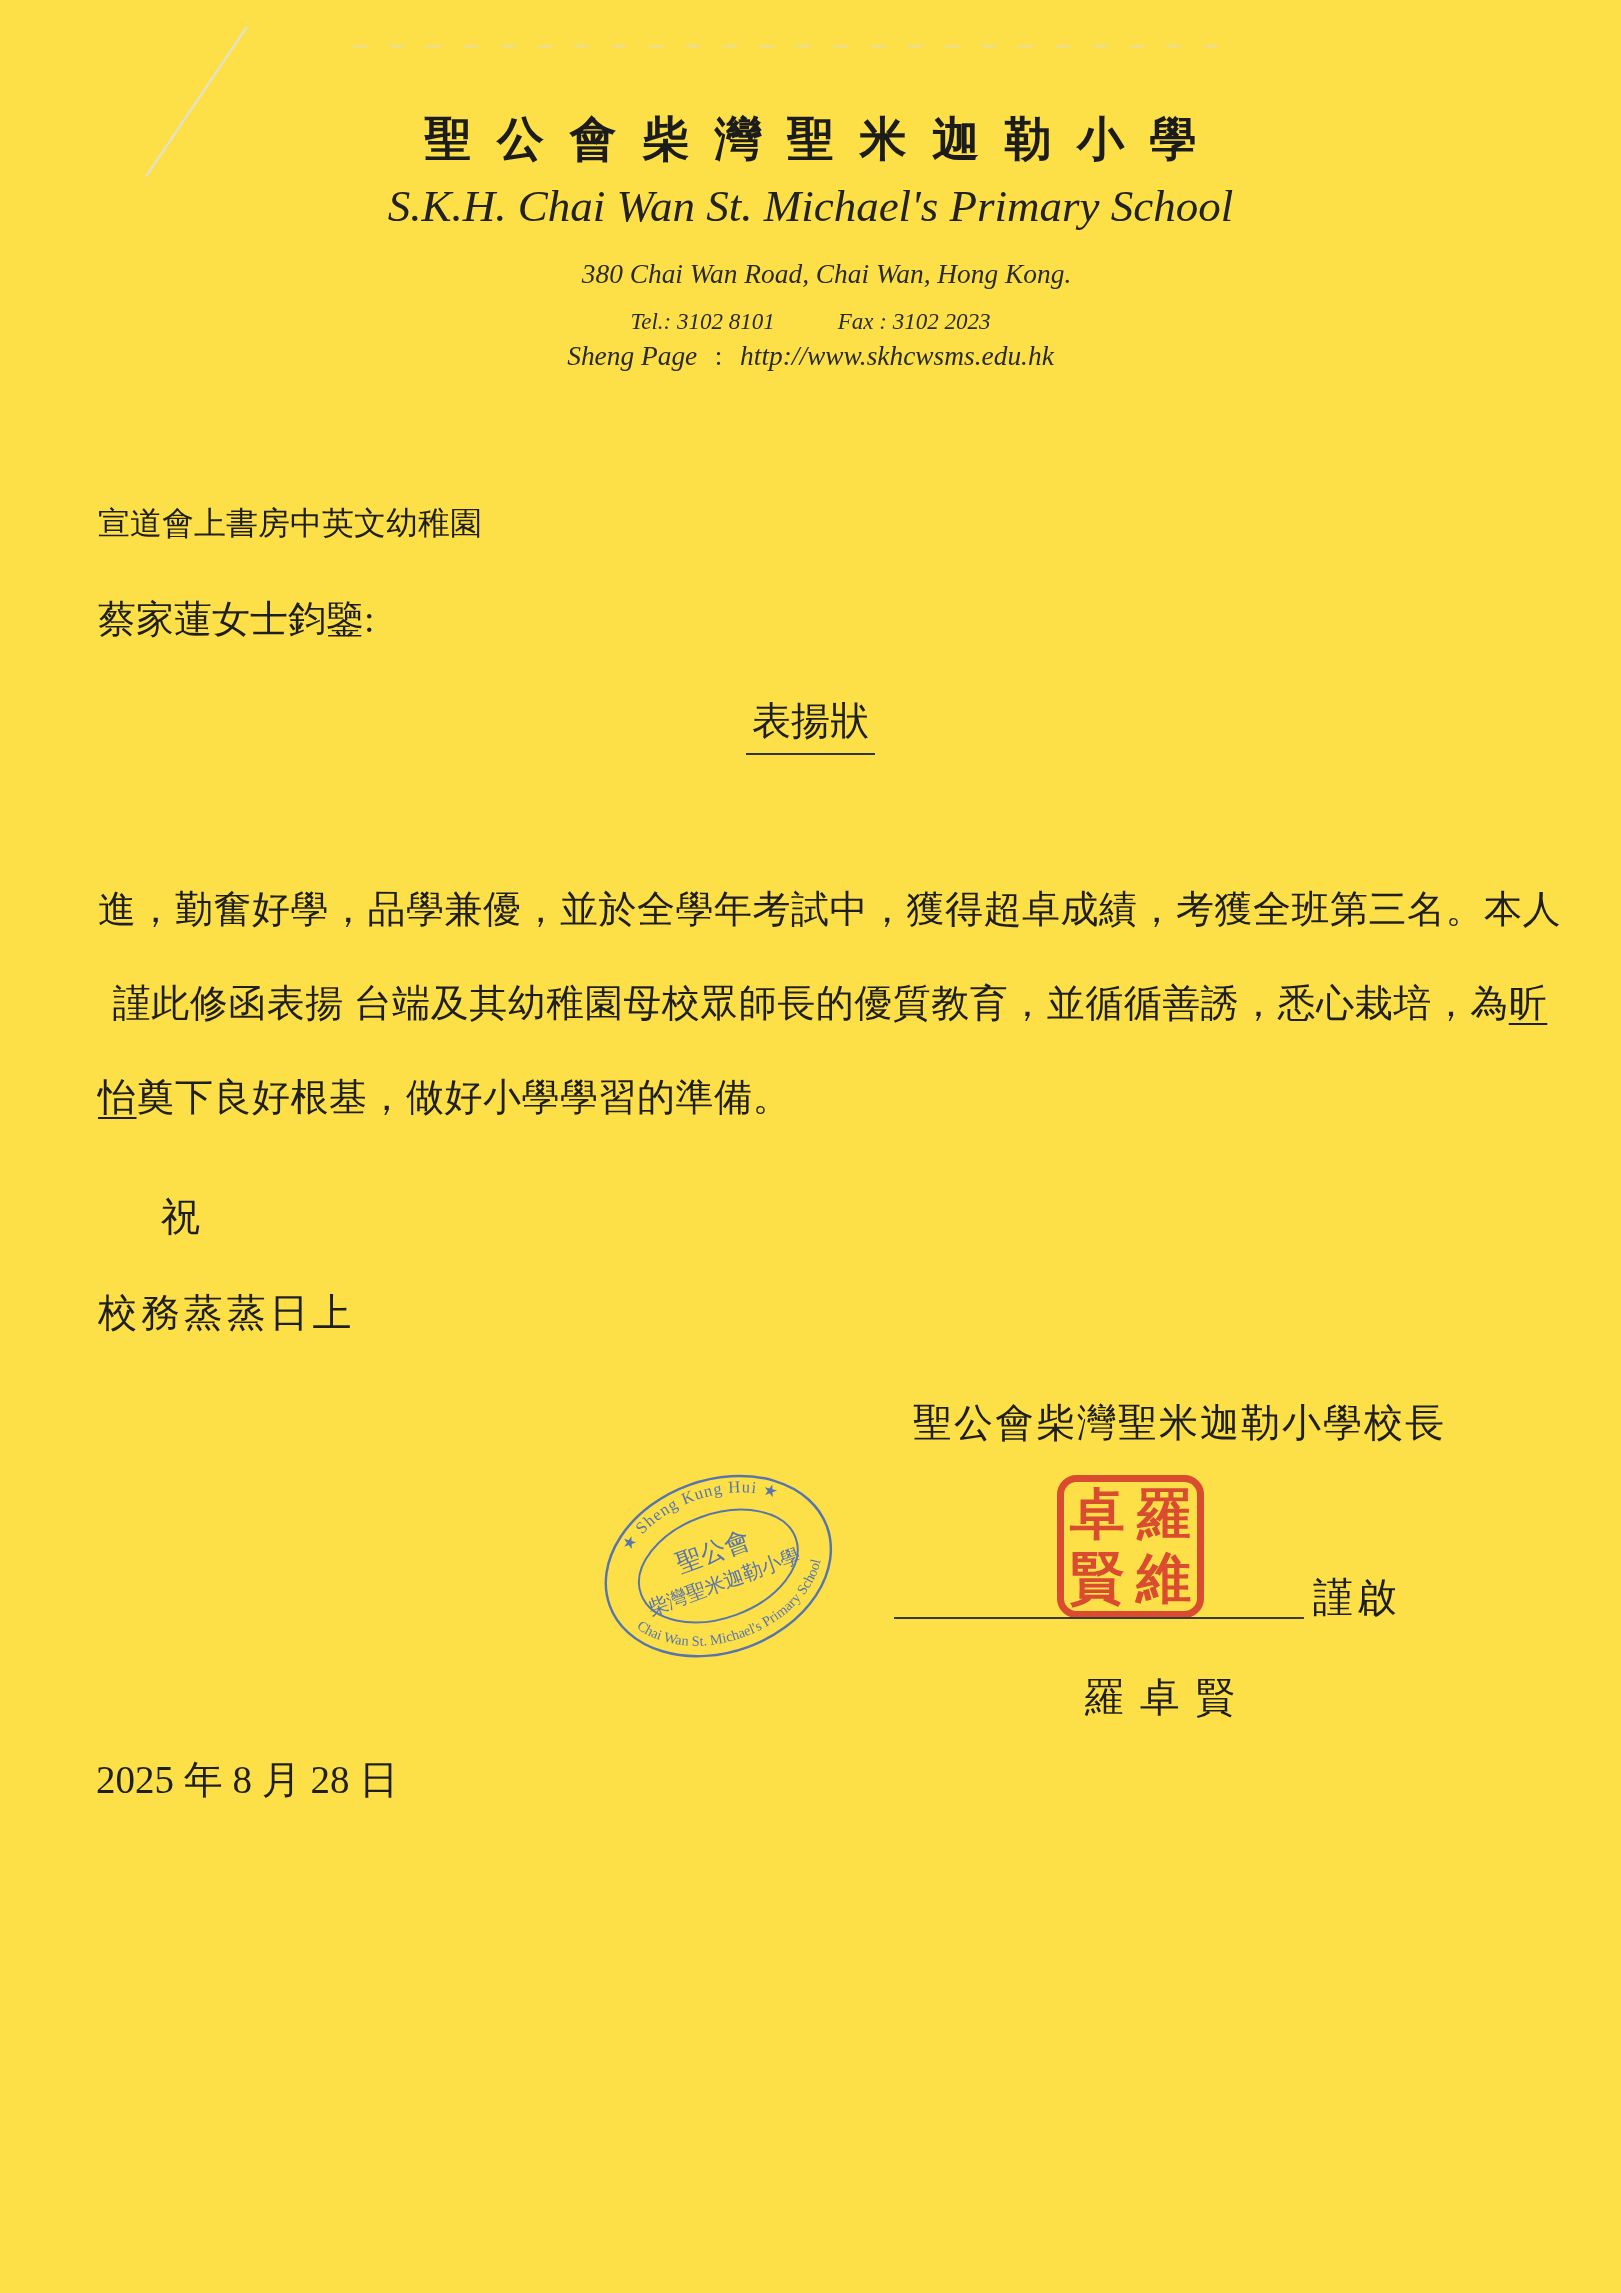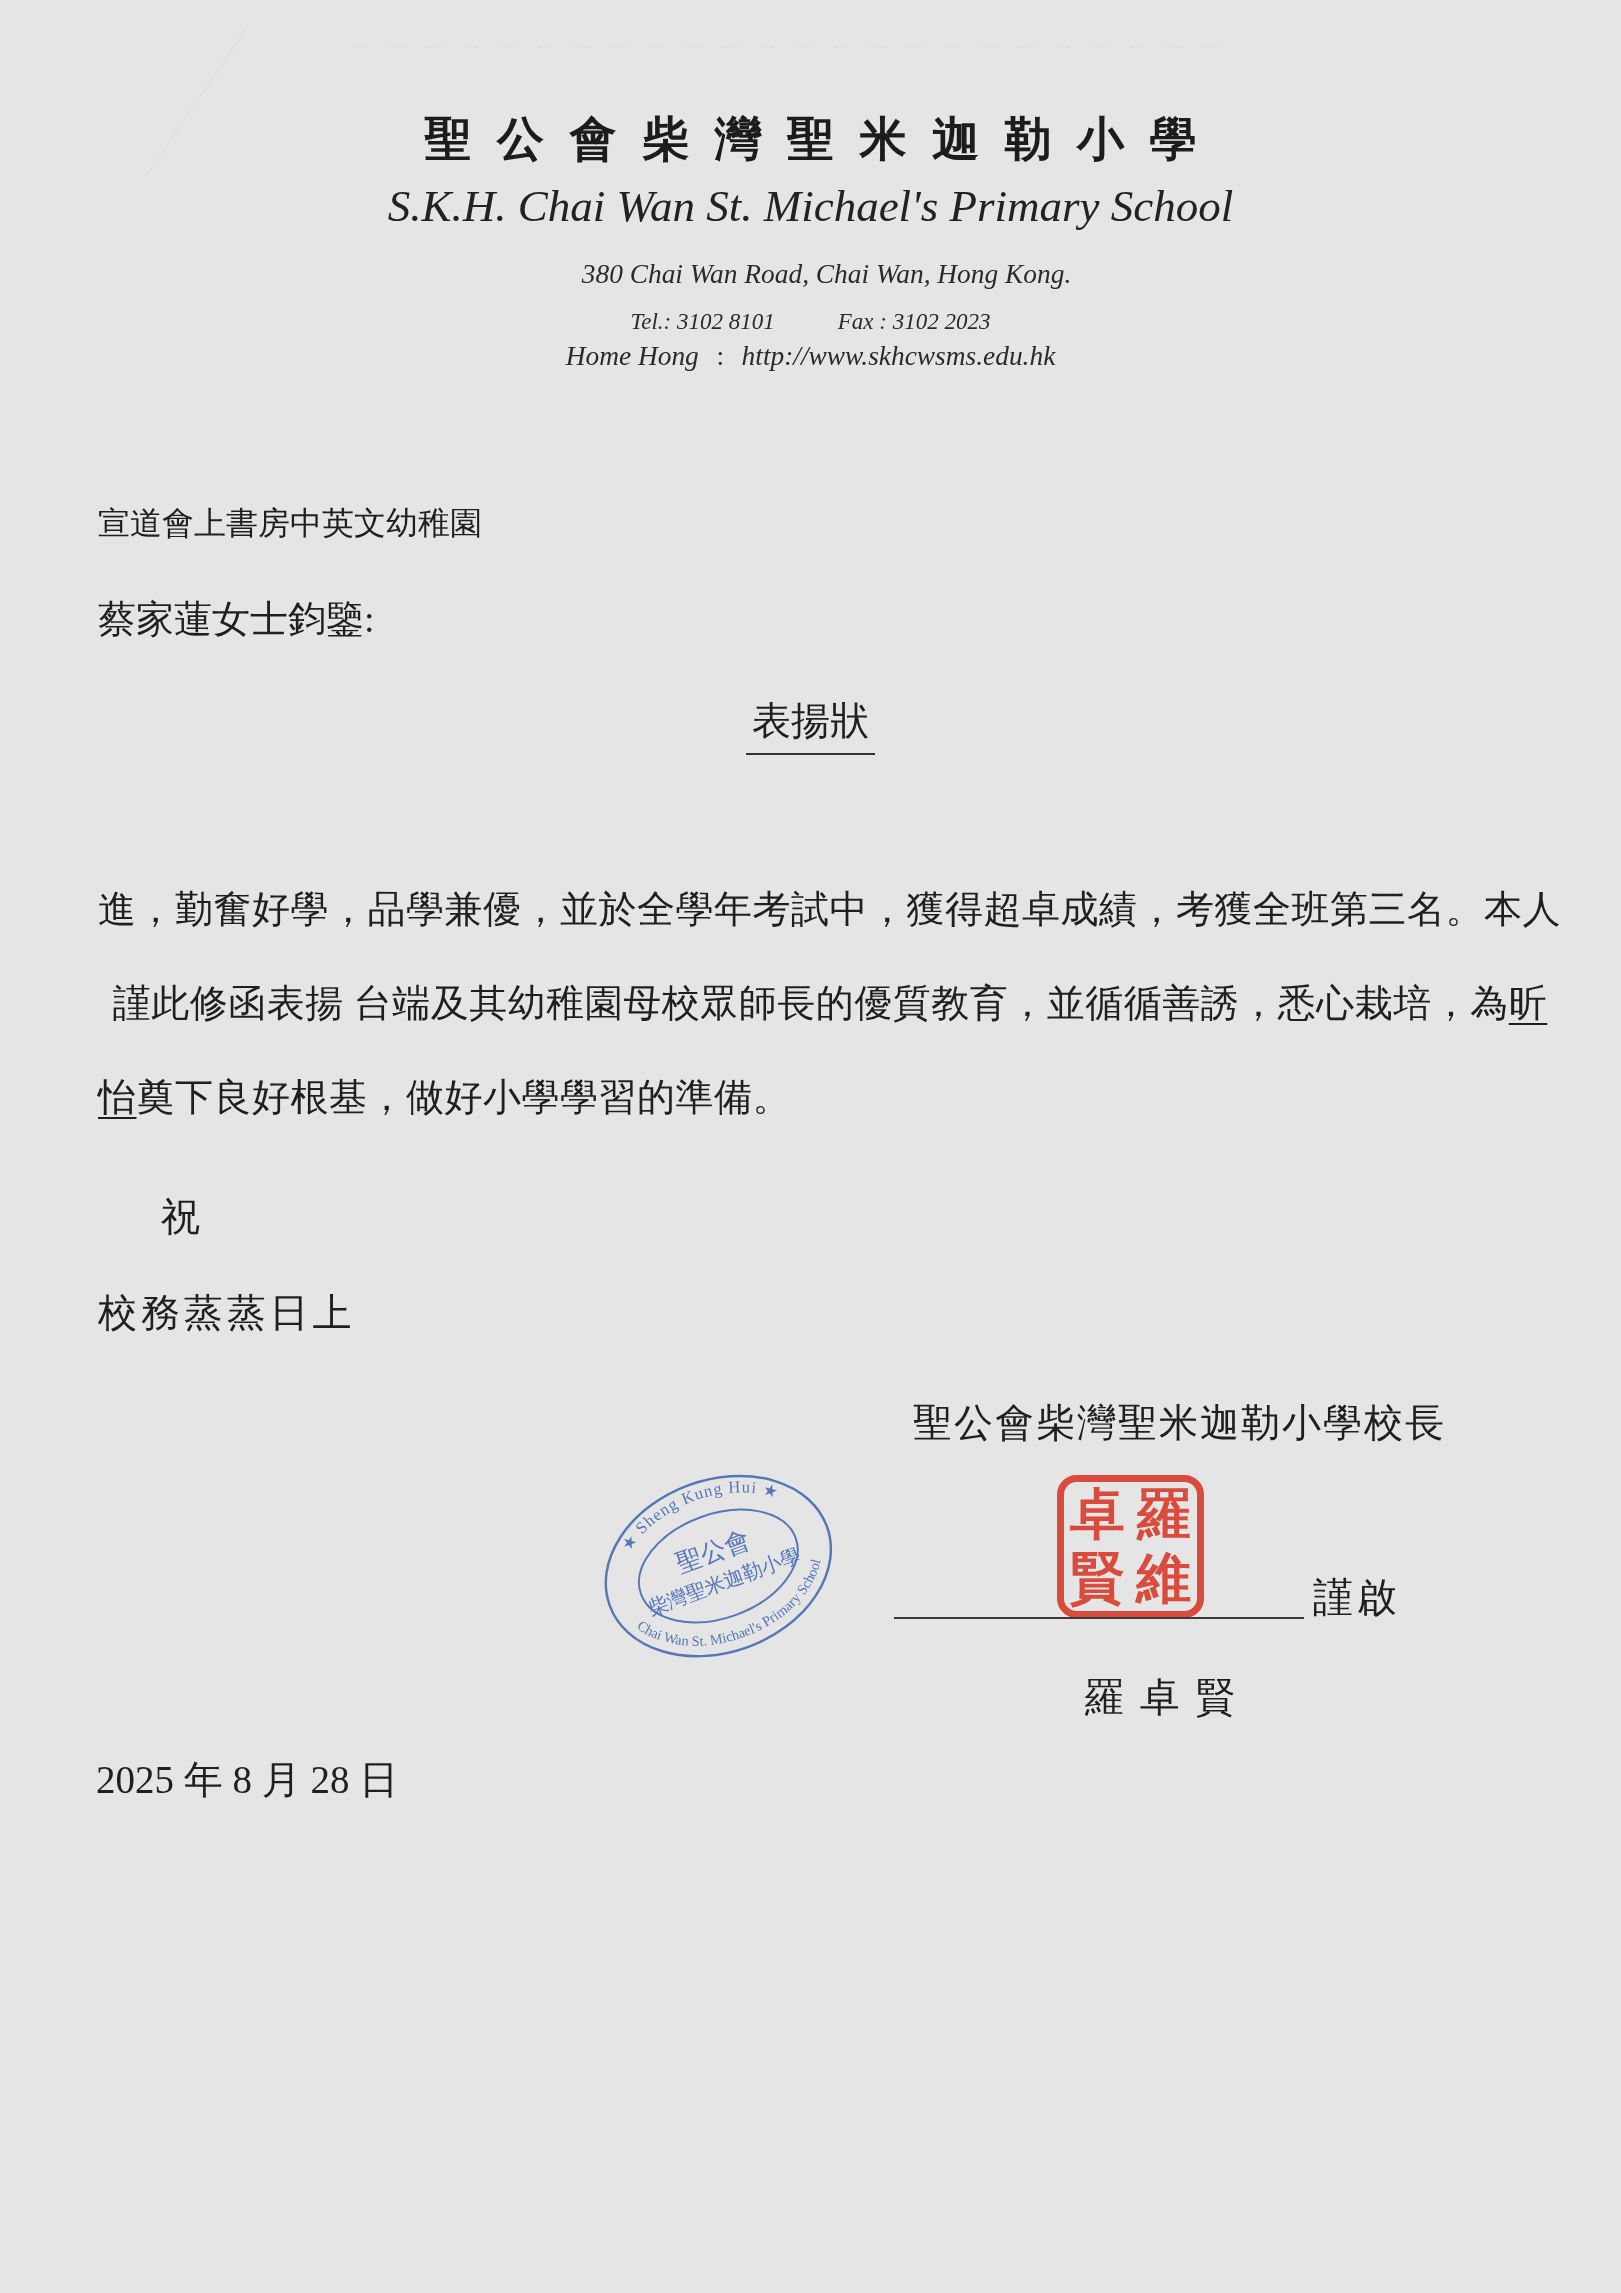--- a/index.html
+++ b/index.html
@@ -1,19 +1,19 @@
 <!DOCTYPE html>
 <html><head>
 <meta charset="utf-8">
 <style>
   html,body { margin:0; padding:0; background:#ffffff; }
   .page {
     position:relative;
     width:1621px; height:2294px;
-    background:#e5e5e5;
+    background:#fde047;
     overflow:hidden;
     font-family:"Liberation Serif","DejaVu Serif",serif;
     color:#222;
   }
   
   .crease {
     position:absolute; left:248px; top:27.4px; width:181px; height:2px;
     background:#e0e0e0; transform:rotate(124deg); transform-origin:left top;
   }
   .streak {
@@ -83,21 +83,21 @@
   <div class="crease"></div>
   <div class="streak"></div>
 
   <div class="hdr zh-title">聖公會柴灣聖米迦勒小學</div>
   <div class="hdr en-title">S.K.H. Chai Wan St. Michael's Primary School</div>
   <div class="hdr addr">380 Chai Wan Road, Chai Wan, Hong Kong.</div>
   <div class="hdr tels">
     <span>Tel.: 3102 8101</span><span class="gap"></span><span>Fax : 3102 2023</span>
   </div>
   <div class="hdr home">
-    <span>Home Hong</span><span class="sep">:</span><span>http://www.skhcwsms.edu.hk</span>
+    <span>Sheng Page</span><span class="sep">:</span><span>http://www.skhcwsms.edu.hk</span>
   </div>
 
   <div class="line recipient-org">宣道會上書房中英文幼稚園</div>
   <div class="line salutation">蔡家蓮女士鈞鑒:</div>
 
   <div class="letter-title-wrap">
     <span class="letter-title">表揚狀</span>
   </div>
 
   <div class="line para p2">進，勤奮好學，品學兼優，並於全學年考試中，獲得超卓成績，考獲全班第三名。本人</div>

